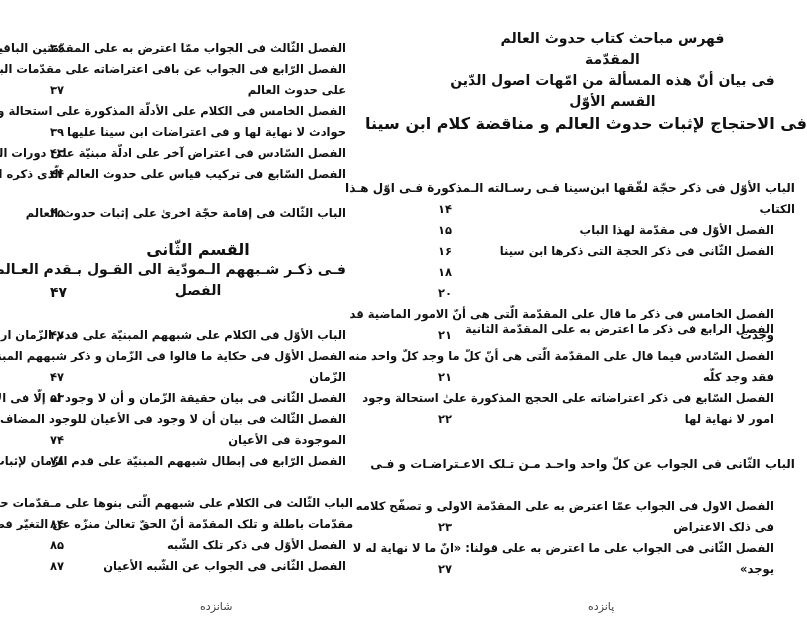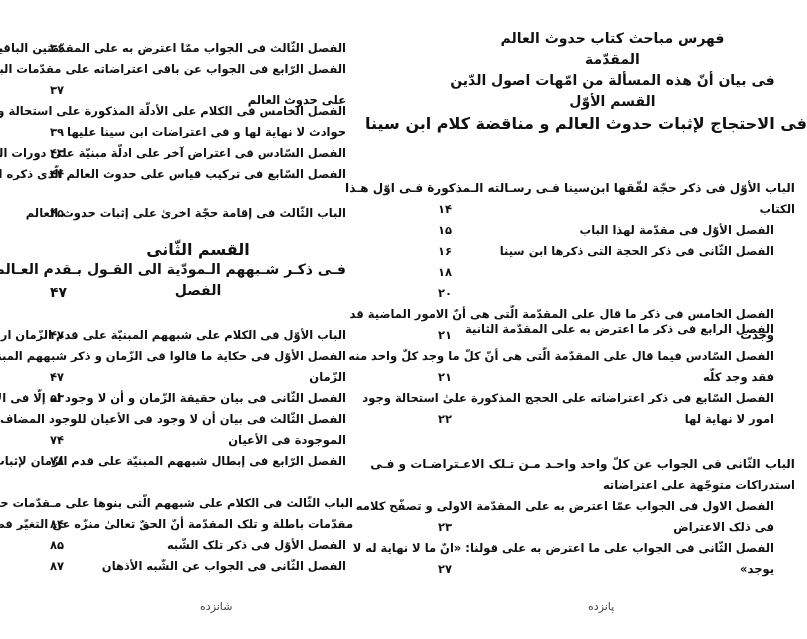--- a/index.html
+++ b/index.html
@@ -44,39 +44,38 @@
 
   <div class="line" style="right:33px;top:348px;">الفصل السّادس فیما قال علی المقدّمة الّتی هی أنّ کلّ ما وجد کلّ واحد منه</div>
   <div class="line" style="right:33px;top:369px;">فقد وجد کلّه</div>
   <div class="num" style="left:20px;top:369px;">۲۱</div>
 
   <div class="line" style="right:33px;top:390px;">الفصل السّابع فی ذکر اعتراضاته علی الحجج المذکورة علیٰ استحالة وجود</div>
   <div class="line" style="right:33px;top:411px;">امور لا نهایة لها</div>
   <div class="num" style="left:20px;top:411px;">۲۲</div>
 
   <div class="line" style="right:12px;top:456px;font-size:12px;">الباب الثّانی فی الجواب عن کلّ واحد واحـد مـن تـلک الاعـتراضـات و فـی</div>
-  <div class="line" style="right:12px;top:477px;">استدراکات متوجّهة علی اعتراضاته</div>
 
   <div class="line" style="right:33px;top:498px;">الفصل الاول فی الجواب عمّا اعترض به علی المقدّمة الاولی و تصفّح کلامه</div>
   <div class="line" style="right:33px;top:519px;">فی ذلک الاعتراض</div>
   <div class="num" style="left:20px;top:519px;">۲۳</div>
 
   <div class="line" style="right:33px;top:540px;">الفصل الثّانی فی الجواب علی ما اعترض به علی قولنا: «انّ ما لا نهایة له لا</div>
   <div class="line" style="right:33px;top:561px;">یوجد»</div>
   <div class="num" style="left:20px;top:561px;">۲۷</div>
 
   <div class="folio" style="left:170px;top:600px;">پانزده</div>
 </div>
 
 <div class="page page-left">
   <div class="line" style="right:72px;top:40px;">الفصل الثّالث فی الجواب ممّا اعترض به علی المقدّمتین الباقیتین</div>
   <div class="num" style="left:50px;top:40px;">۳۶</div>
 
   <div class="line" style="right:72px;top:61px;">الفصل الرّابع فی الجواب عن باقی اعتراضاته علی مقدّمات البرهان المذکور</div>
-  <div class="line" style="right:72px;top:92px;">علی حدوث العالم</div>
+  <div class="line" style="right:72px;top:82px;">علی حدوث العالم</div>
   <div class="num" style="left:50px;top:82px;">۳۷</div>
 
   <div class="line" style="right:72px;top:103px;">الفصل الخامس فی الکلام علی الأدلّة المذکورة علی استحالة وجود</div>
   <div class="line" style="right:72px;top:124px;">حوادث لا نهایة لها و فی اعتراضات ابن سینا علیها</div>
   <div class="num" style="left:50px;top:124px;">۳۹</div>
 
   <div class="line" style="right:72px;top:145px;">الفصل السّادس فی اعتراض آخر علی ادلّة مبنیّة علی دورات الفلک</div>
   <div class="num" style="left:50px;top:145px;">۴۳</div>
 
   <div class="line" style="right:72px;top:166px;">الفصل السّابع فی ترکیب قیاس علی حدوث العالم الّذی ذکره ابن سینا</div>
@@ -107,17 +106,17 @@
   <div class="line" style="right:72px;top:453px;">الفصل الرّابع فی إبطال شبههم المبنیّة علی قدم الزّمان لإثبات قدم العالم</div>
   <div class="num" style="left:50px;top:453px;">۷۸</div>
 
   <div class="line" style="right:65px;top:495px;">الباب الثّالث فی الکلام علی شبههم الّتی بنوها علی مـقدّمات حـقّة قـرنوا بـها</div>
   <div class="line" style="right:65px;top:516px;">مقدّمات باطلة و تلک المقدّمة أنّ الحقّ تعالیٰ منزّه عن التغیّر فصلان</div>
   <div class="num" style="left:50px;top:516px;">۸۴</div>
 
   <div class="line" style="right:72px;top:537px;">الفصل الأوّل فی ذکر تلک الشّبه</div>
   <div class="num" style="left:50px;top:537px;">۸۵</div>
 
-  <div class="line" style="right:72px;top:558px;">الفصل الثّانی فی الجواب عن الشّبه الأذهان</div>
+  <div class="line" style="right:72px;top:558px;">الفصل الثّانی فی الجواب عن الشّبه الأعیان</div>
   <div class="num" style="left:50px;top:558px;">۸۷</div>
 
   <div class="folio" style="left:200px;top:600px;">شانزده</div>
 </div>
 
 </body></html>

